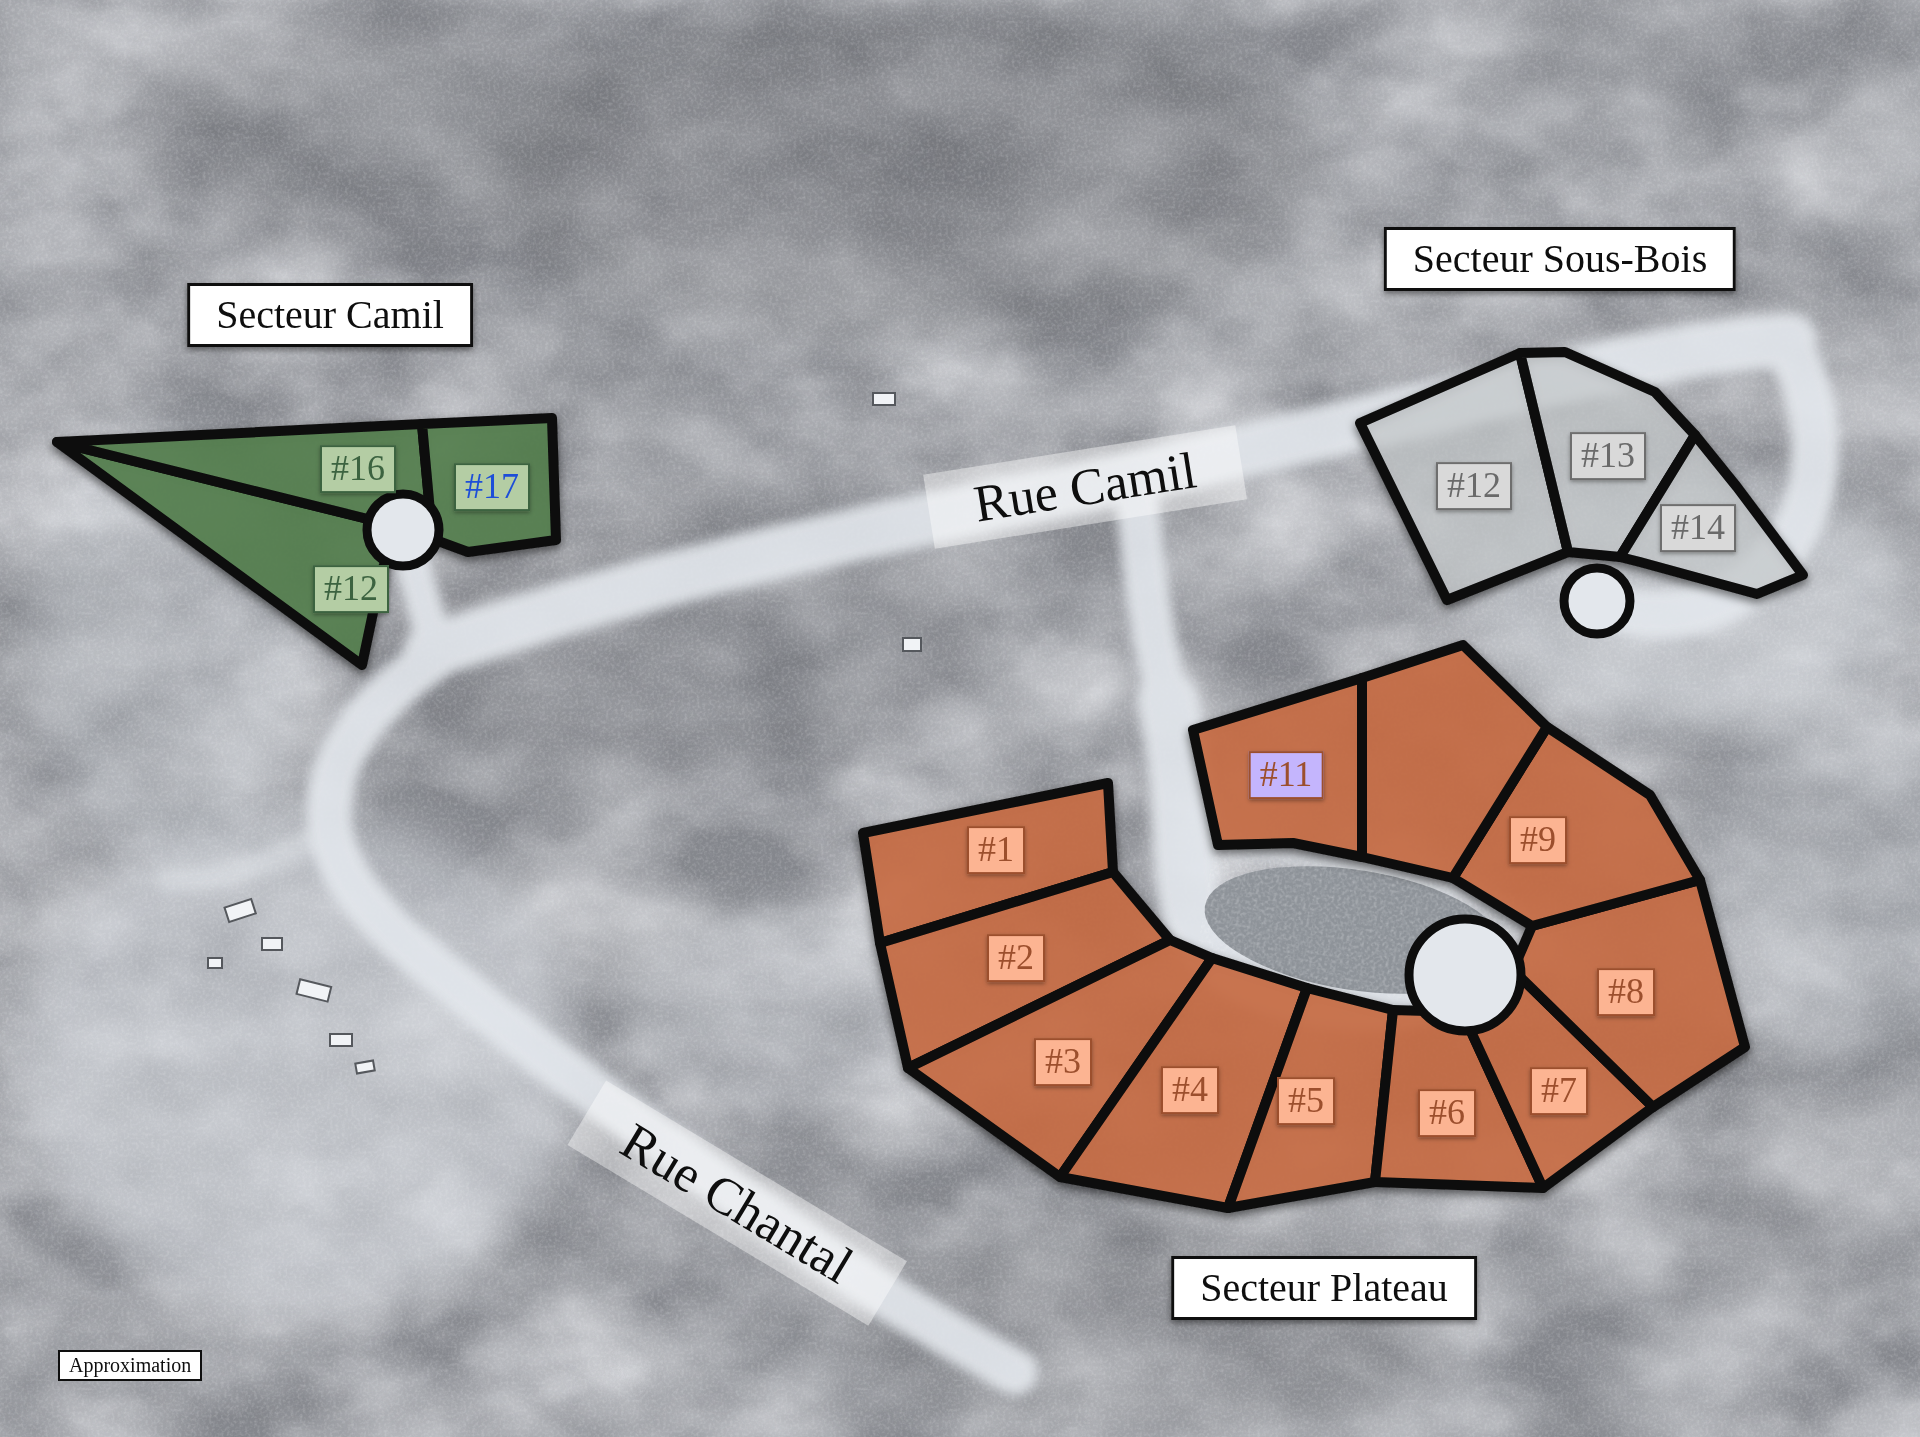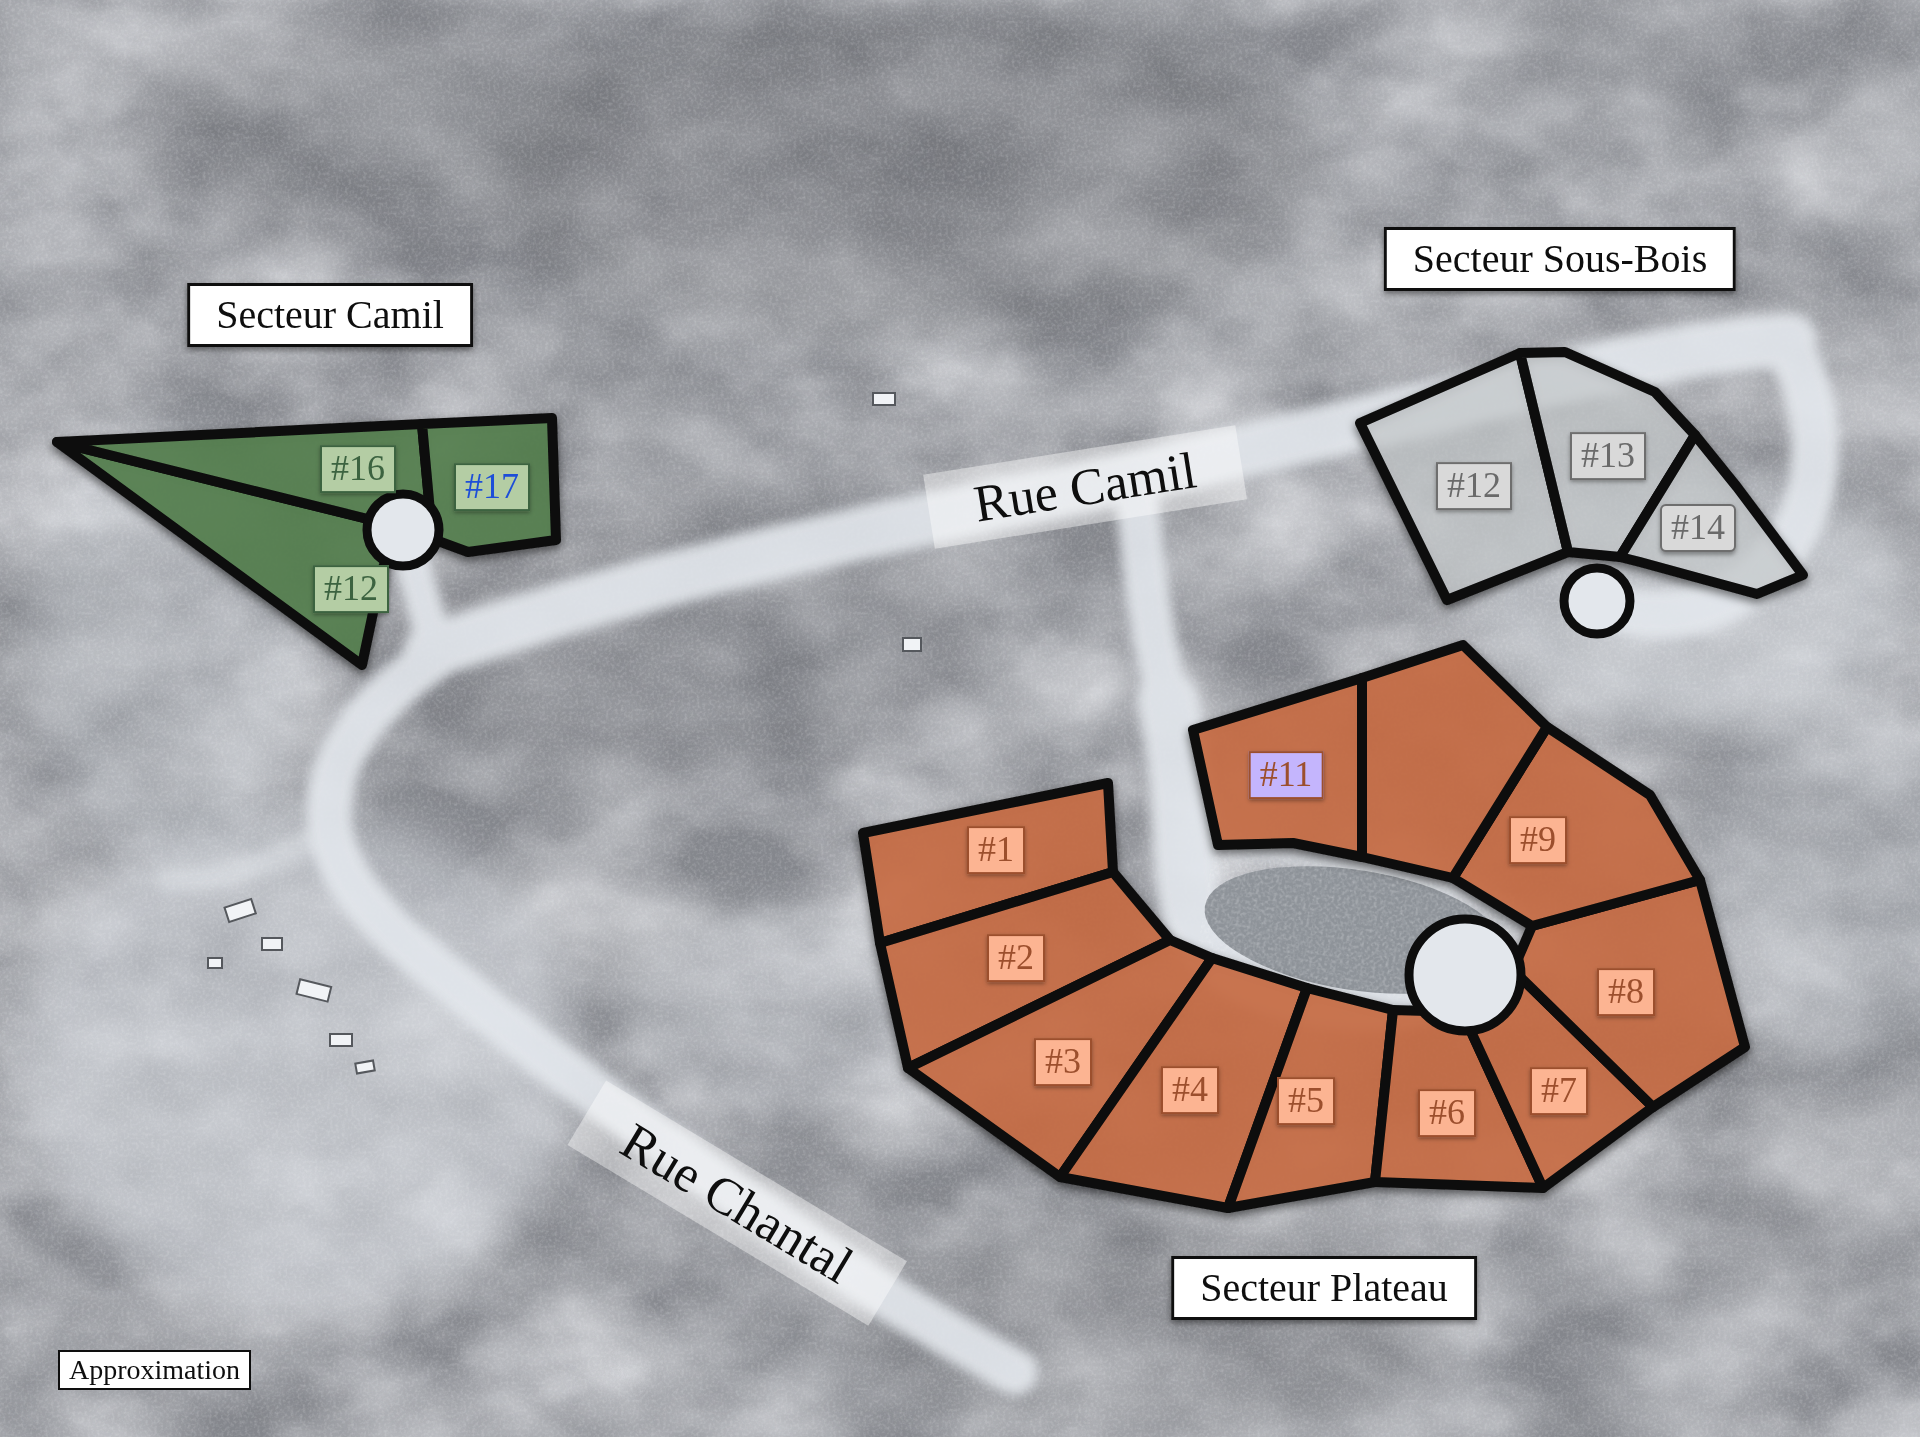--- a/index.html
+++ b/index.html
@@ -21,21 +21,21 @@
     color:#0e0e0e;font-size:52px;white-space:nowrap;
     background:rgba(255,255,255,.42);padding:8px 46px;
   }
   .lot-label{
     position:absolute;transform:translate(-50%,-50%);
     font-size:36px;line-height:1.05;padding:3px 9px;white-space:nowrap;
     border:2px solid;box-shadow:0 2px 4px rgba(0,0,0,.35);
   }
   .attribution{
     position:absolute;background:#ffffff;border:2px solid #0e0e0e;color:#0e0e0e;
-    font-size:28px;padding:2px 9px;white-space:nowrap;text-align:center;
+    font-size:20px;padding:2px 9px;white-space:nowrap;text-align:center;
   }
 </style>
 </head>
 <body>
 
 <div class="stage">
 
   <svg width="1920" height="1437" viewBox="0 0 1920 1437">
     <defs>
       <filter id="blotch" x="0" y="0" width="100%" height="100%">
@@ -139,21 +139,21 @@
     </g>
   </svg>
 
   <div id="labels">
       <div class="lot-label" style="left: 351px; top: 589px; background: rgb(180, 205, 164); color: rgb(60, 99, 64); border-color: rgb(60, 99, 64);">#12</div>
       <div class="lot-label" style="left: 358px; top: 469px; background: rgb(180, 205, 164); color: rgb(60, 99, 64); border-color: rgb(60, 99, 64);">#16</div>
       <div class="lot-label" style="left: 492px; top: 487px; background: rgb(180, 205, 164); color: #1d4ed8; border-color: rgb(60, 99, 64);">#17</div>
       <div class="sector-label" style="left: 330px; top: 315px; text-align: right;">Secteur Camil</div>
       <div class="lot-label" style="left: 1474px; top: 486px; background: rgb(217, 217, 217); color: rgb(106, 106, 106); border-color: rgb(110, 110, 110);">#12</div>
       <div class="lot-label" style="left: 1608px; top: 456px; background: rgb(217, 217, 217); color: rgb(106, 106, 106); border-color: rgb(110, 110, 110);">#13</div>
-      <div class="lot-label" style="left: 1698px; top: 528px; background: rgb(217, 217, 217); color: rgb(106, 106, 106); border-color: rgb(110, 110, 110); border-radius: 6px;">#14</div>
+      <div class="lot-label" style="left: 1698px; top: 528px; background: rgb(217, 217, 217); color: rgb(106, 106, 106); border-color: rgb(110, 110, 110);">#14</div>
       <div class="sector-label" style="left: 1560px; top: 259px;">Secteur Sous-Bois</div>
       <div class="lot-label" style="left: 996px; top: 850px; background: rgb(252, 180, 146); color: rgb(156, 79, 45); border-color: rgb(156, 79, 45);">#1</div>
       <div class="lot-label" style="left: 1016px; top: 958px; background: rgb(252, 180, 146); color: rgb(156, 79, 45); border-color: rgb(156, 79, 45);">#2</div>
       <div class="lot-label" style="left: 1063px; top: 1062px; background: rgb(252, 180, 146); color: rgb(156, 79, 45); border-color: rgb(156, 79, 45);">#3</div>
       <div class="lot-label" style="left: 1190px; top: 1090px; background: rgb(252, 180, 146); color: rgb(156, 79, 45); border-color: rgb(156, 79, 45);">#4</div>
       <div class="lot-label" style="left: 1306px; top: 1101px; background: rgb(252, 180, 146); color: rgb(156, 79, 45); border-color: rgb(156, 79, 45);">#5</div>
       <div class="lot-label" style="left: 1447px; top: 1113px; background: rgb(252, 180, 146); color: rgb(156, 79, 45); border-color: rgb(156, 79, 45);">#6</div>
       <div class="lot-label" style="left: 1559px; top: 1091px; background: rgb(252, 180, 146); color: rgb(156, 79, 45); border-color: rgb(156, 79, 45);">#7</div>
       <div class="lot-label" style="left: 1626px; top: 992px; background: rgb(252, 180, 146); color: rgb(156, 79, 45); border-color: rgb(156, 79, 45);">#8</div>
       <div class="lot-label" style="left: 1538px; top: 840px; background: rgb(252, 180, 146); color: rgb(156, 79, 45); border-color: rgb(156, 79, 45);">#9</div>

